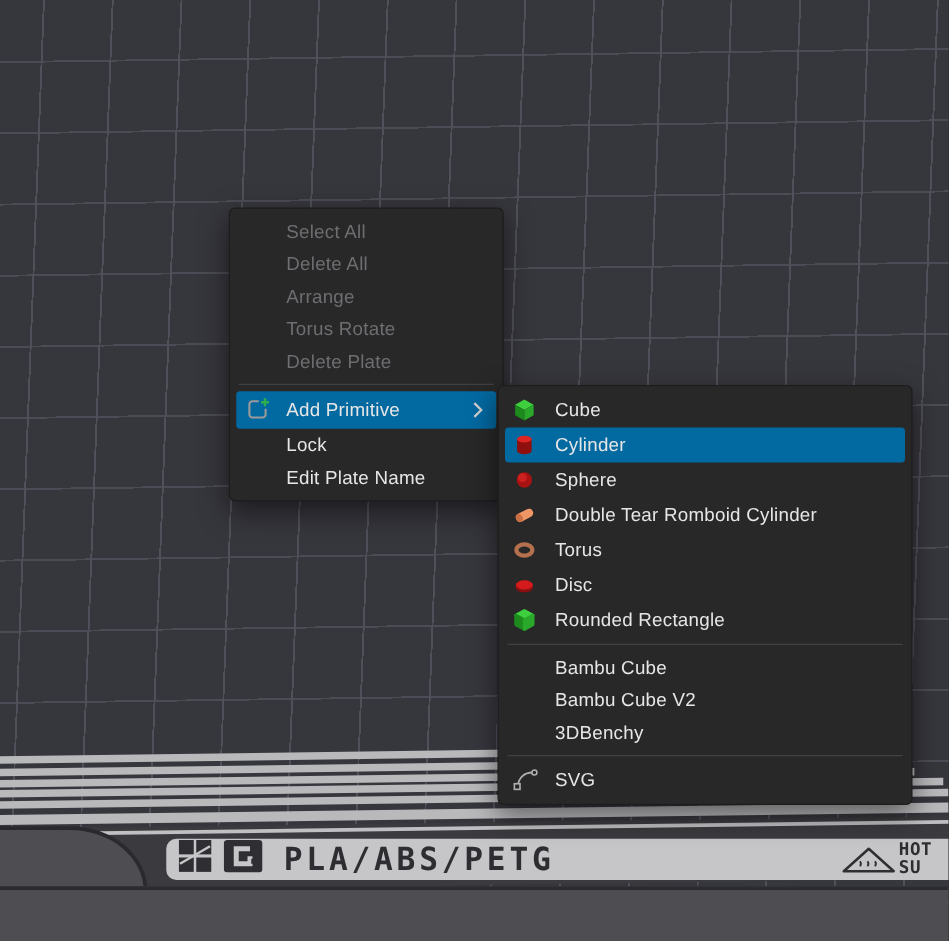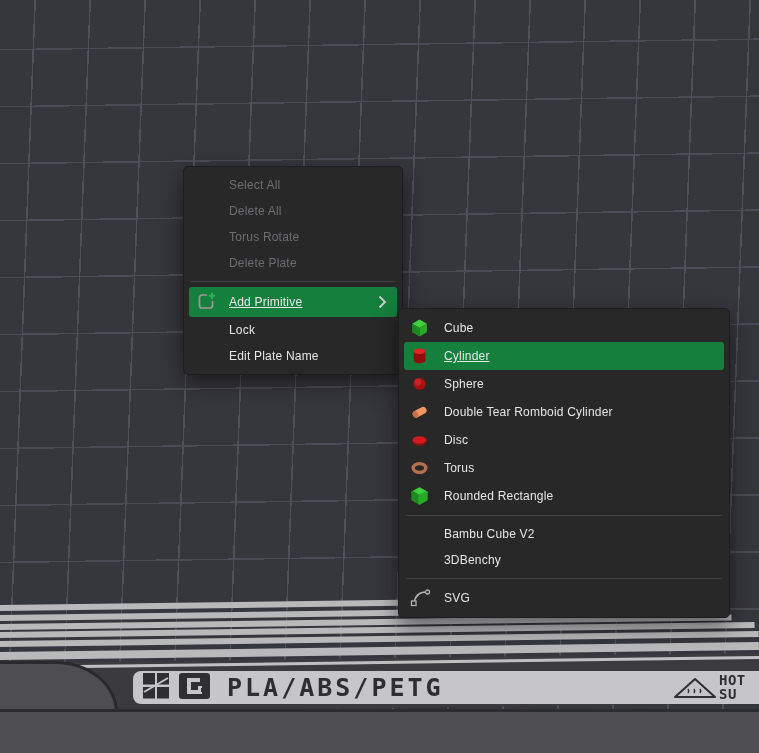--- a/index.html
+++ b/index.html
@@ -60,26 +60,26 @@
   .menu{
     position:absolute;background:#282828;border:1px solid #1d1d1d;
     border-radius:5px;box-shadow:0 8px 22px rgba(0,0,0,0.5);
     padding:5px 0;
   }
   .main-menu{left:183px;top:166px;width:220px;z-index:10;}
   .sub-menu{left:398px;top:308px;width:332px;z-index:11;}
   .menu-row{
     position:relative;height:26px;display:flex;align-items:center;
     padding:0 10px 0 40px;margin:0 5px;border-radius:3px;
-    font-size:12px;color:#e6e6e6;letter-spacing:0.2px;white-space:nowrap;
+    font-size:15px;color:#e6e6e6;letter-spacing:0.2px;white-space:nowrap;
   }
   .sub-menu .menu-row.prim{height:28px;}
   .sub-menu .menu-row.svg-row{height:28px;}
   .menu-row.disabled{color:#6e6e72;}
-  .menu-row.highlighted{background:#15803d;text-decoration:underline;}
+  .menu-row.highlighted{background:#0369a1;}
   .row-icon{position:absolute;left:6px;top:50%;transform:translateY(-50%);display:flex;}
   .chevron{margin-left:auto;display:flex;}
   .menu-sep{height:1px;background:#414141;margin:5px 7px;}
 </style>
 </head>
 <body>
 
 <div class="viewport">
 
   <div class="grid-layer"></div>
@@ -131,20 +131,23 @@
   </div>
 
   <div class="menu main-menu">
     <div class="menu-row disabled">
       <span>Select All</span>
     </div>
     <div class="menu-row disabled">
       <span>Delete All</span>
     </div>
     <div class="menu-row disabled">
+      <span>Arrange</span>
+    </div>
+    <div class="menu-row disabled">
       <span>Torus Rotate</span>
     </div>
     <div class="menu-row disabled">
       <span>Delete Plate</span>
     </div>
     <div class="menu-sep"></div>
     <div class="menu-row highlighted" style="height:30px;">
       <span class="row-icon">
         <svg width="22" height="22" viewBox="0 0 22 22">
           <path d="M12,4 H7 a2.5,2.5 0 0 0 -2.5,2.5 v8 a2.5,2.5 0 0 0 2.5,2.5 h8 a2.5,2.5 0 0 0 2.5,-2.5 V10" fill="none" stroke="#9a9a9a" stroke-width="1.7"></path>
@@ -208,49 +211,52 @@
             <rect x="2" y="6" width="5" height="6.5" rx="3.2" fill="#c96f42"></rect>
           </g>
         </svg>
       </span>
       <span>Double Tear Romboid Cylinder</span>
     </div>
 
     <div class="menu-row prim">
       <span class="row-icon">
         <svg width="19" height="19" viewBox="0 0 18 18">
+          <ellipse cx="9" cy="9" rx="6" ry="4.2" fill="none" stroke="#b5714d" stroke-width="3.2"></ellipse>
+        </svg>
+      </span>
+      <span>Torus</span>
+    </div>
+
+    <div class="menu-row prim">
+      <span class="row-icon">
+        <svg width="19" height="19" viewBox="0 0 18 18">
           <path d="M2.5,9 a6.5,3.6 0 0 0 13,0 v2 a6.5,3.6 0 0 1 -13,0 Z" fill="#8d0e0e"></path>
           <ellipse cx="9" cy="9" rx="6.5" ry="3.6" fill="#d41a1a"></ellipse>
         </svg>
       </span>
       <span>Disc</span>
-    </div>
-
-    <div class="menu-row prim">
-      <span class="row-icon">
-        <svg width="19" height="19" viewBox="0 0 18 18">
-          <ellipse cx="9" cy="9" rx="6" ry="4.2" fill="none" stroke="#b5714d" stroke-width="3.2"></ellipse>
-        </svg>
-      </span>
-      <span>Torus</span>
     </div>
 
     <div class="menu-row prim">
       <span class="row-icon">
         <svg width="19" height="19" viewBox="0 0 18 18">
           <polygon points="9,2 15.5,5.5 9,9 2.5,5.5" fill="#3ecf3e" stroke="#3ecf3e" stroke-width="2.4" stroke-linejoin="round"></polygon>
           <polygon points="2.5,5.5 9,9 9,16 2.5,12.5" fill="#1d8a1d" stroke="#1d8a1d" stroke-width="2.4" stroke-linejoin="round"></polygon>
           <polygon points="15.5,5.5 9,9 9,16 15.5,12.5" fill="#29a829" stroke="#29a829" stroke-width="2.4" stroke-linejoin="round"></polygon>
         </svg>
       </span>
       <span>Rounded Rectangle</span>
     </div>
 
     <div class="menu-sep"></div>
 
+    <div class="menu-row">
+      <span>Bambu Cube</span>
+    </div>
     <div class="menu-row">
       <span>Bambu Cube V2</span>
     </div>
     <div class="menu-row">
       <span>3DBenchy</span>
     </div>
 
     <div class="menu-sep"></div>
 
     <div class="menu-row svg-row">

